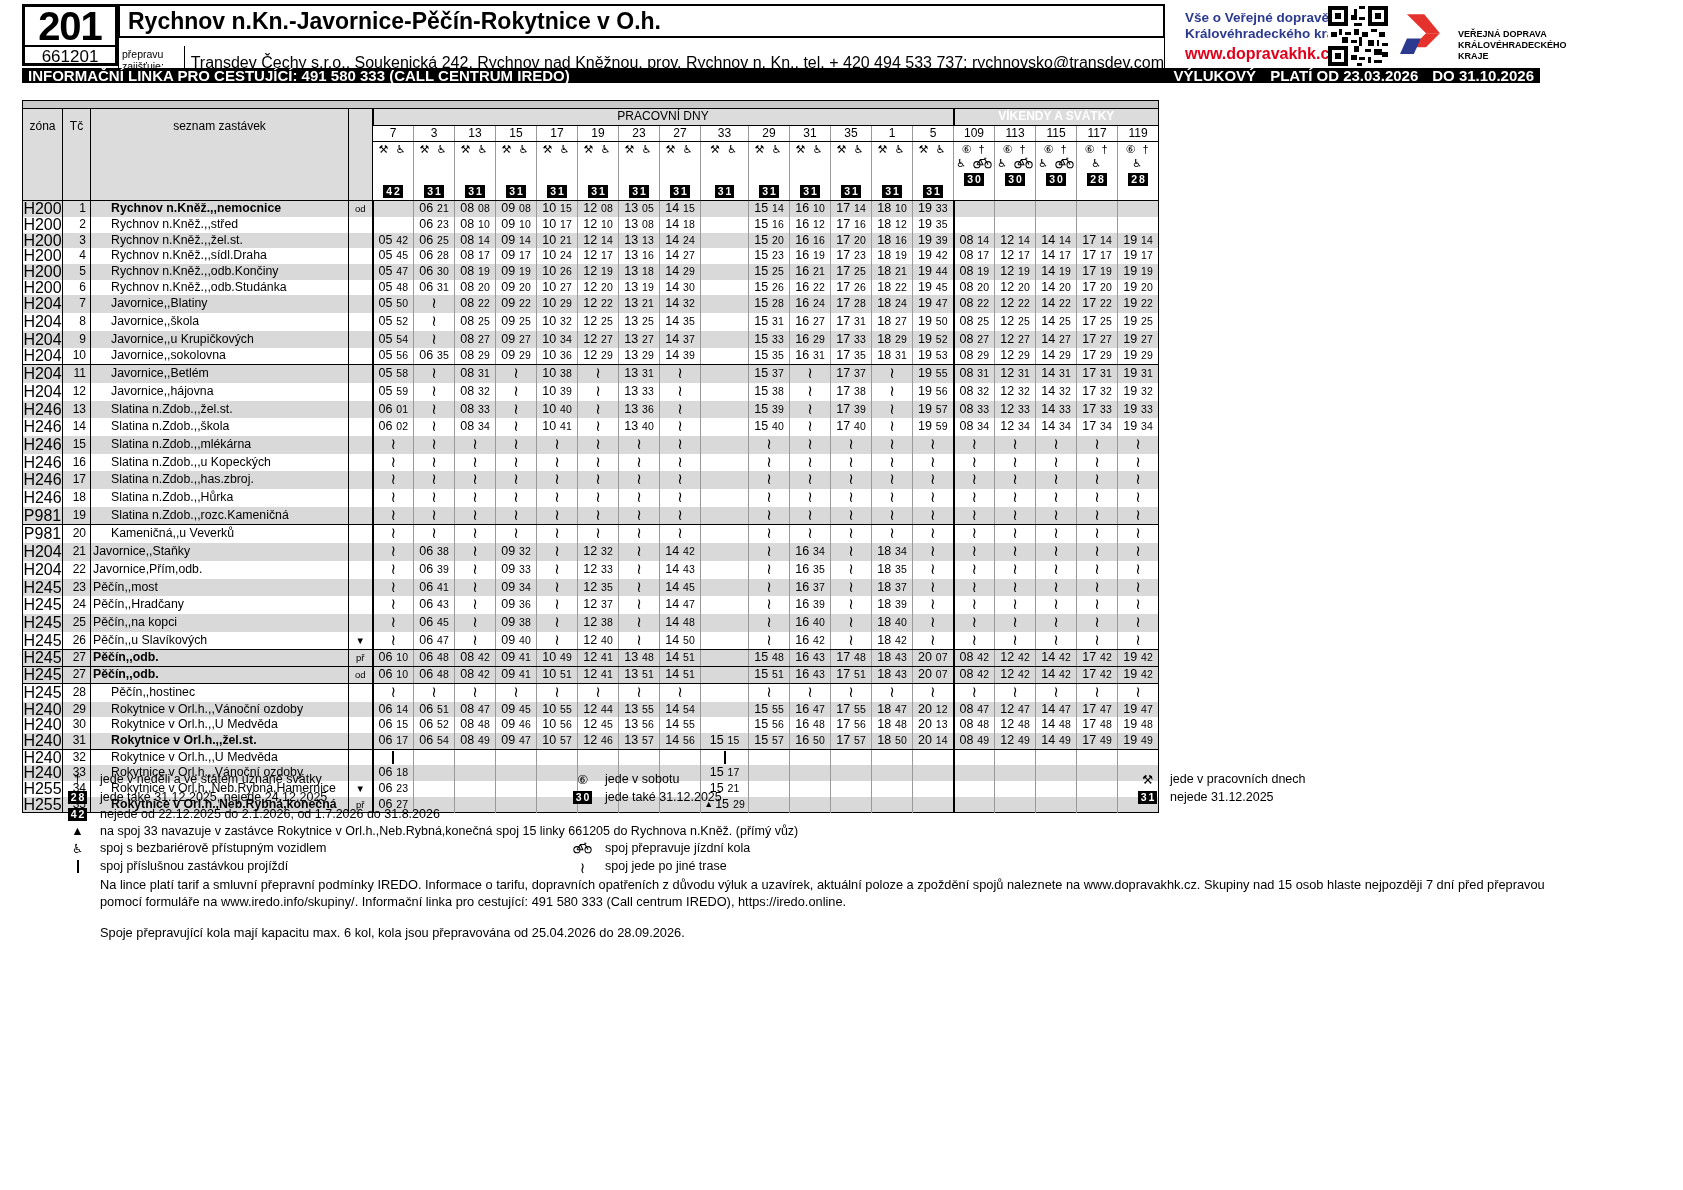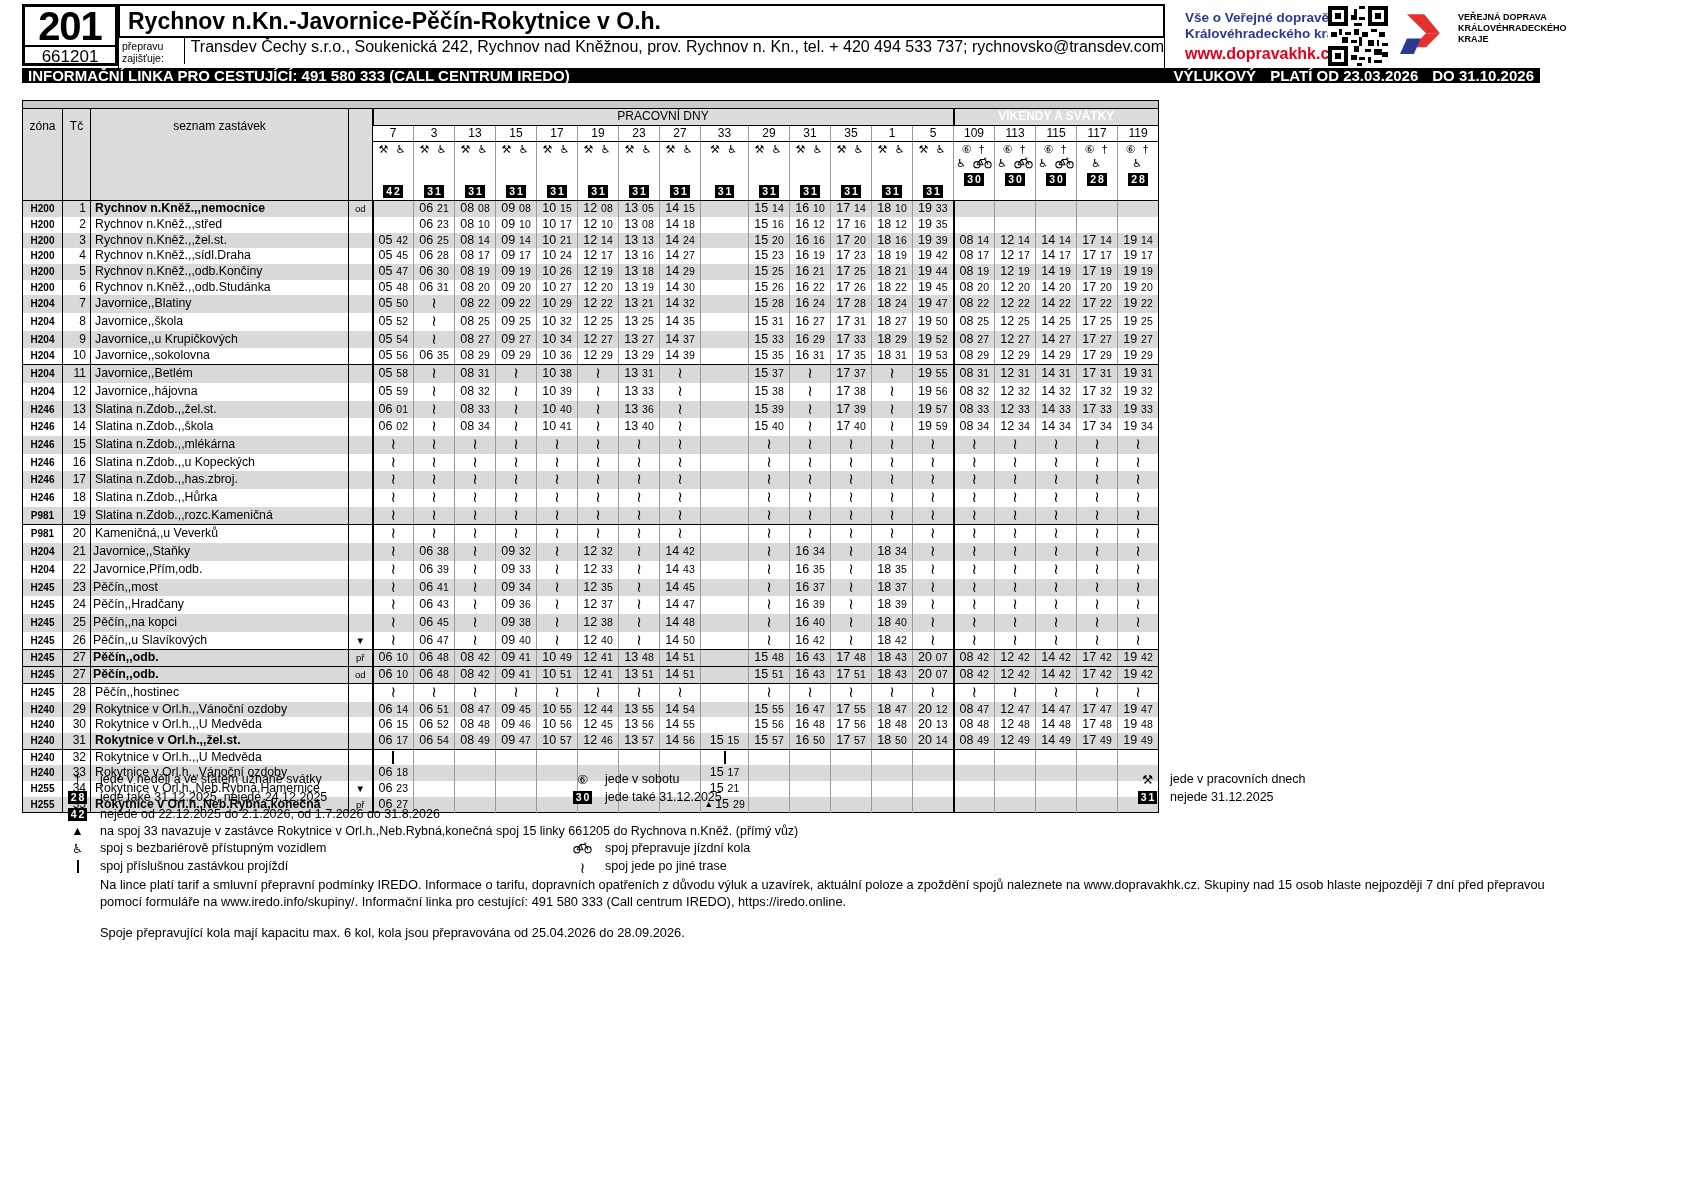--- a/index.html
+++ b/index.html
@@ -6,28 +6,28 @@
   .page{position:relative;width:1683px;height:1190px;background:#fff;
         font-family:"Liberation Sans","DejaVu Sans",sans-serif;color:#000;overflow:hidden;}
   
   .line-box{position:absolute;left:22px;top:4px;width:96px;height:62px;border:3px solid #000;box-sizing:border-box;}
   .line-number{font-size:40px;font-weight:bold;text-align:center;line-height:38px;letter-spacing:-1px;}
   .line-code{border-top:2px solid #000;font-size:17px;text-align:center;line-height:20px;}
   .title-box{position:absolute;left:118px;top:4px;width:1047px;height:34px;border:2px solid #000;box-sizing:border-box;
              display:flex;align-items:center;}
   .title-box .t{font-size:23px;font-weight:bold;padding-left:8px;white-space:nowrap;}
   .operator-row{position:absolute;left:118px;top:38px;width:1047px;height:35px;border:1px solid #000;border-top:none;
-                box-sizing:border-box;display:flex;align-items:flex-start;}
+                box-sizing:border-box;display:flex;align-items:flex-end;}
   .op-label{width:80px;border-right:1px solid #000;font-size:10.5px;line-height:12px;padding:2px 0 0 3px;box-sizing:border-box;}
   .op-text{font-size:16px;display:flex;align-items:center;padding-left:6px;white-space:nowrap;}
   .promo{position:absolute;left:1185px;top:10px;width:200px;}
   .promo .p1{color:#2b3a8f;font-weight:bold;font-size:13.5px;line-height:16px;}
   .promo .url{color:#e2001a;font-weight:bold;font-size:16px;margin-top:3px;}
   .qr{position:absolute;left:1328px;top:6px;width:60px;height:60px;}
-  .brand{position:absolute;left:1400px;top:12px;display:flex;align-items:flex-start;}
+  .brand{position:absolute;left:1400px;top:12px;display:flex;align-items:flex-end;}
   .brand .txt{font-size:9px;font-weight:bold;line-height:11px;margin-left:6px;}
   .info-bar{position:absolute;left:22px;top:68px;width:1518px;height:15px;background:#000;color:#fff;
             display:flex;align-items:center;font-weight:bold;font-size:15px;box-sizing:border-box;padding:0 6px;}
   .info-bar .right{margin-left:auto;display:flex;gap:14px;}
   
   table.tt{position:absolute;left:22px;top:100px;border-collapse:collapse;table-layout:fixed;
            border:1px solid #000;font-size:12px;}
   .tt td{padding:0;height:15.7px;line-height:15.7px;vertical-align:middle;overflow:hidden;white-space:nowrap;}
   tr.h-strip td{height:7px;line-height:7px;background:#c9c9c9;border-bottom:1px solid #000;}
   tr.h-group td{height:15px;background:#dcdcdc;border:1px solid #000;text-align:center;}
@@ -35,23 +35,23 @@
   td.grp-wknd{background:#000;color:#fff;font-weight:bold;}
   td.corner{background:#dcdcdc;border:1px solid #000;text-align:center;vertical-align:top;padding-top:10px;font-size:12px;}
   tr.h-num td{height:15px;text-align:center;border-left:1px solid #999;border-bottom:1px solid #000;background:#fff;}
   tr.h-sym td{height:48px;text-align:center;border-left:1px solid #999;border-bottom:1px solid #000;background:#fff;vertical-align:top;}
   .symline{height:14px;line-height:14px;font-size:11px;letter-spacing:2px;}
   .symline .wc{font-size:11px;}
   .badge{display:inline-block;background:#000;color:#fff;font-weight:bold;font-size:10.5px;
          letter-spacing:2px;padding:0 1px 0 3px;line-height:13px;height:13px;}
   .badgewrap{margin-top:14px;}
   
-  td.z{text-align:center;border-left:1px solid #000;font-size:10px;font-weight:bold;}
+  td.z{text-align:center;border-left:1px solid #000;font-size:16px;}
   td.tc{text-align:right;padding-right:4px;border-left:1px solid #000;font-size:12px;}
-  td.nm{border-left:1px solid #000;padding-left:4px;font-size:12.3px;}
+  td.nm{border-left:1px solid #000;padding-left:20px;font-size:12.3px;}
   td.nm.ind{padding-left:2px;}
   td.nm.bold{font-weight:bold;}
   td.mk{border-left:1px solid #000;border-right:2px solid #000;text-align:center;font-size:9.5px;}
   td.time{text-align:center;border-left:1px solid #999;}
   td.cw{border-left:2px solid #000;}
   tr.shade td{background:#d9d9d9;}
   tr.sep td{border-bottom:1px solid #000;}
   .h{font-size:12.5px;}
   .m{font-size:10.5px;margin-left:4px;}
   .wavy{font-size:15px;}

